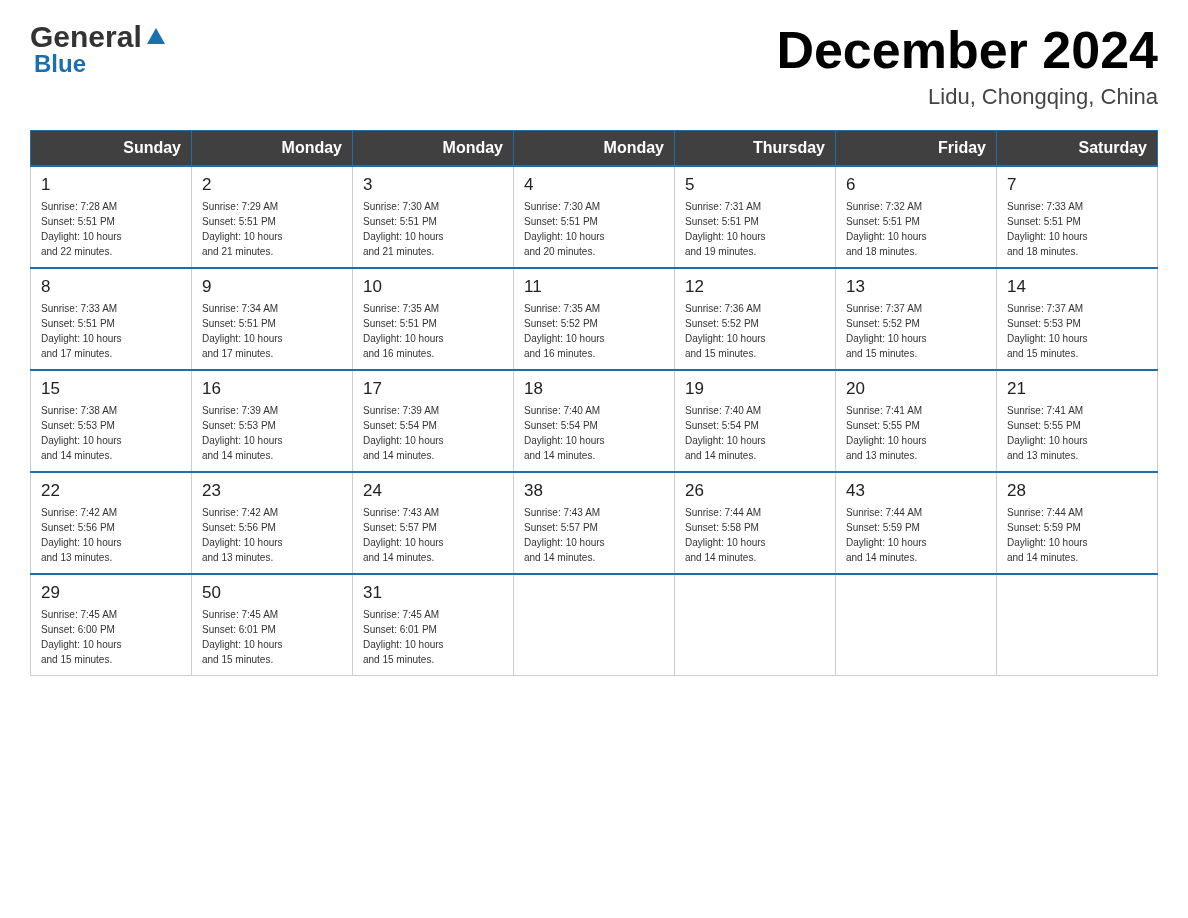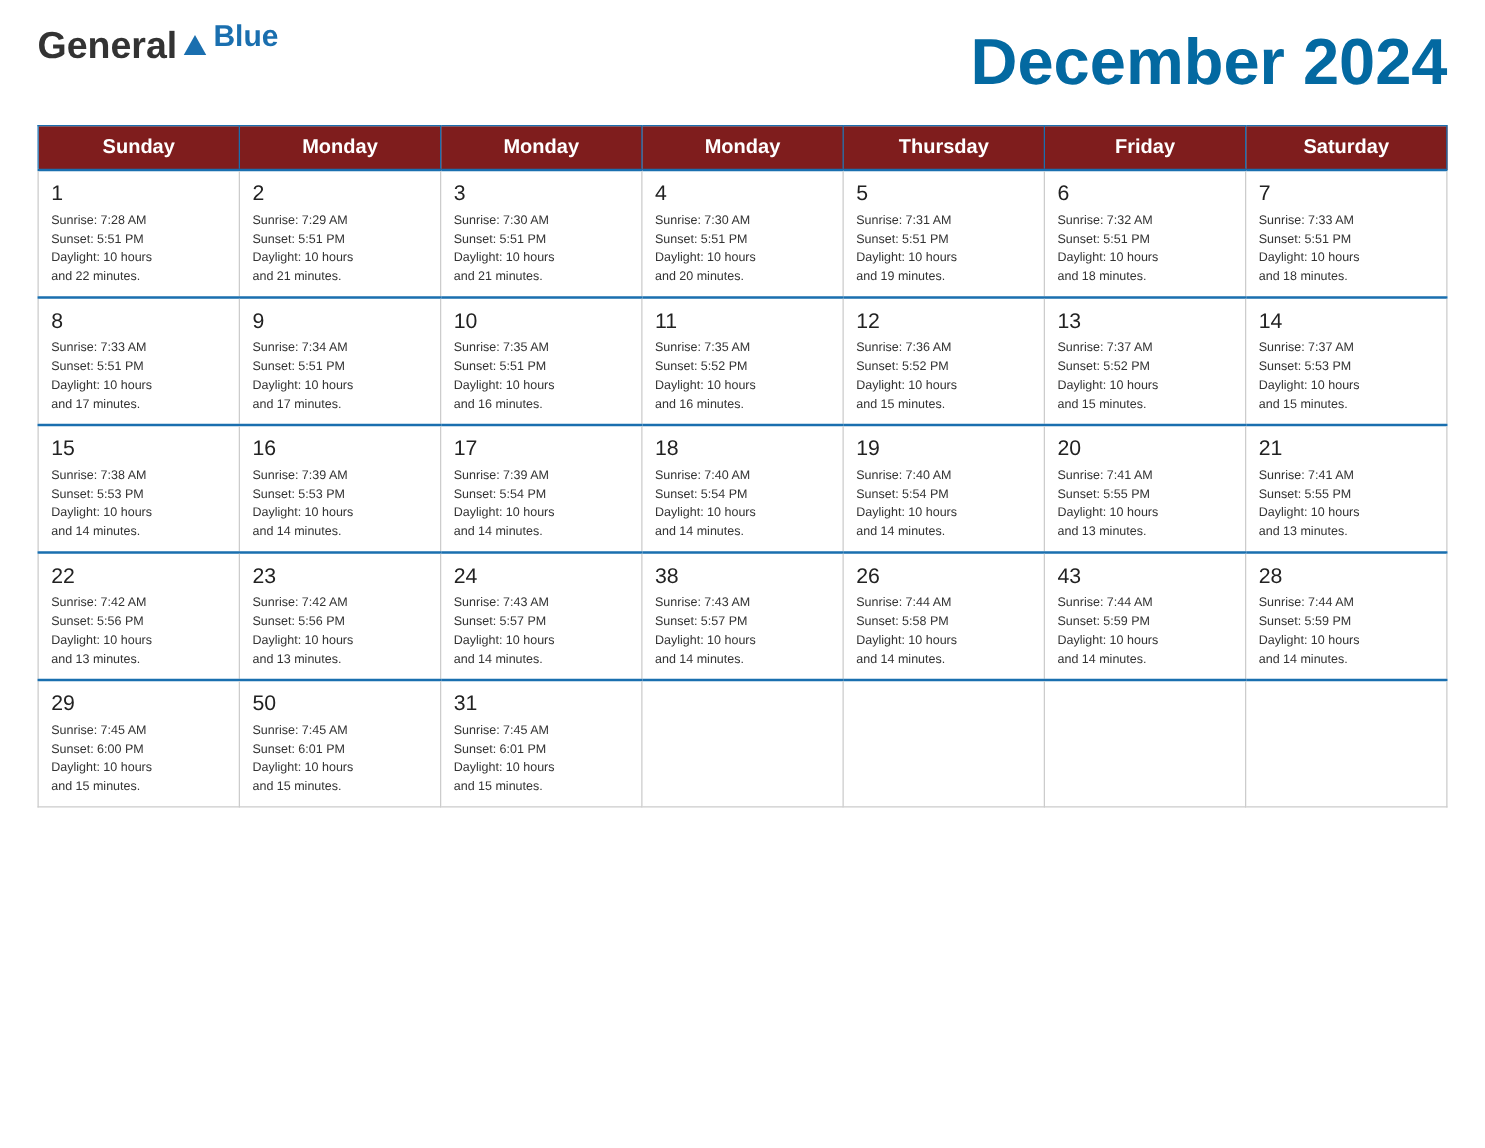--- a/index.html
+++ b/index.html
@@ -11,47 +11,47 @@
       min-height: 918px;
     }
     .header {
       display: flex;
       justify-content: space-between;
       align-items: flex-start;
       margin-bottom: 20px;
     }
     .logo {
       display: flex;
-      flex-direction: row;
+      flex-direction: column;
       align-items: flex-start;
     }
     .title-block {
       text-align: right;
     }
     .title-block h1 {
       font-size: 52px;
       font-weight: bold;
-      color: #0369a1;
+      color: #000000;
     }
     .title-block h2 {
       font-size: 22px;
       font-weight: normal;
       color: #444;
       margin-top: 4px;
     }
     .calendar {
       width: 100%;
       border-collapse: collapse;
       border: 1px solid #aaa;
     }
     .calendar th {
-      background-color: #7f1d1d;
+      background-color: #404040;
       color: #fff;
       padding: 8px 10px;
-      text-align: center;
+      text-align: right;
       font-size: 16px;
       font-weight: bold;
       border: 1px solid #1a6faf;
     }
     .calendar td {
       vertical-align: top;
       padding: 8px 10px;
       border: 1px solid #ccc;
       font-size: 13px;
       color: #333;
@@ -109,20 +109,21 @@
       <span class="logo-icon">
         <svg width="22" height="22" viewBox="0 0 22 22">
           <polygon points="11,2 20,18 2,18" fill="#1a6faf"></polygon>
         </svg>
       </span>
     </div>
     <div style="font-size:24px; font-weight:bold; color:#1a6faf; margin-top:-4px; padding-left: 4px;">Blue</div>
   </div>
   <div class="title-block">
     <h1>December 2024</h1>
+    <h2>Lidu, Chongqing, China</h2>
   </div>
 </div>
 
 <table class="calendar">
   <thead>
     <tr>
     <th>Sunday</th>
         <th>Monday</th>
         <th>Monday</th>
         <th>Monday</th>

